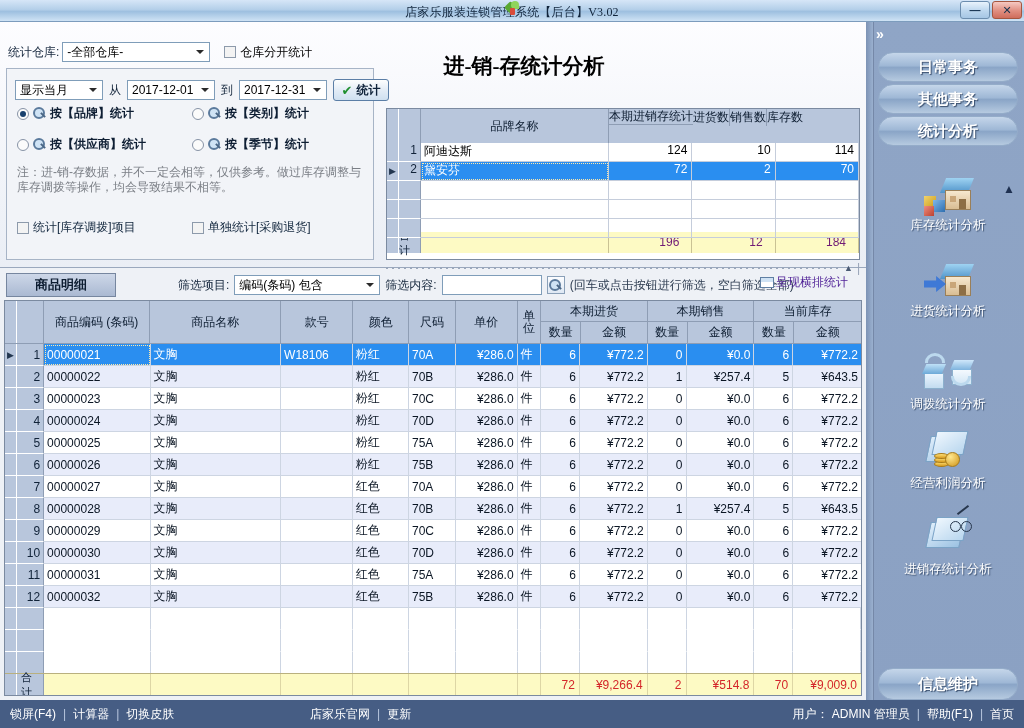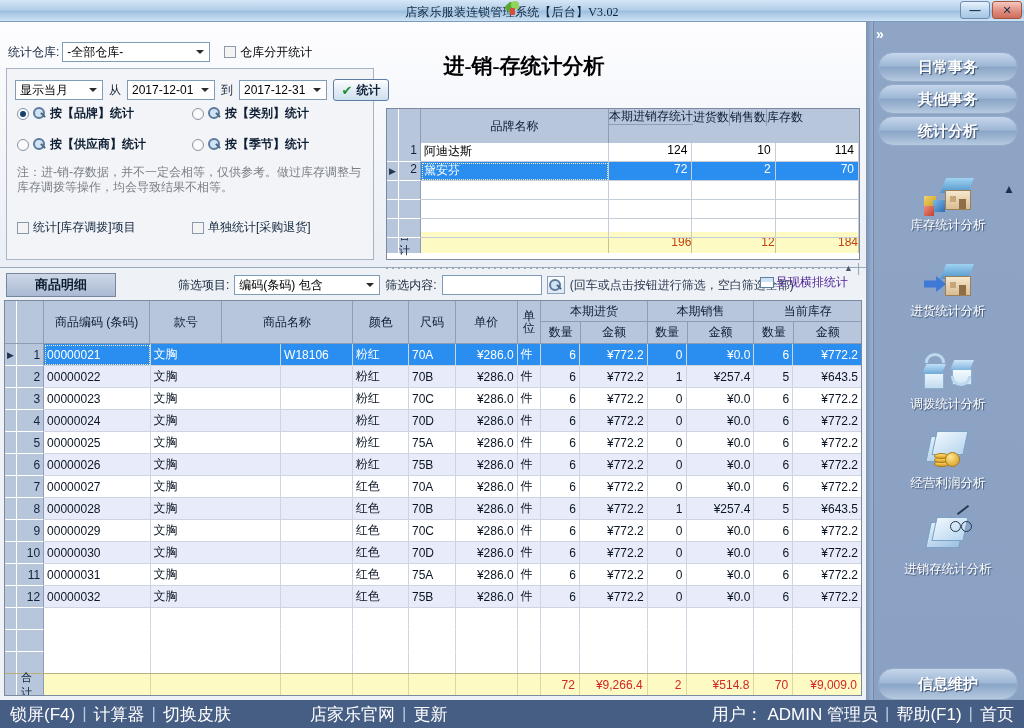--- a/index.html
+++ b/index.html
@@ -129,22 +129,22 @@
   .bg-empty { display:flex; height:19px; }
   .bg-empty .c-mark{width:12px;background:#b8c6dc;border-right:1px solid #fff;border-bottom:1px solid #fff;}
   .bg-empty .c-idx{width:22px;background:#b8c6dc;border-right:1px solid #8e9db4;border-bottom:1px solid #fff;}
   .bg-empty .c-name{flex:1;border-right:1px solid #c5cddb;border-bottom:1px solid #c5cddb;}
   .bg-empty .c-num{width:83.33px;border-right:1px solid #c5cddb;border-bottom:1px solid #c5cddb;}
   .bg-total { display:flex; height:21px; font-size:12px; background:#fdfac4; }
   .bg-total .c-mark{width:12px;background:#b8c6dc;border-right:1px solid #fff;}
   .bg-total .c-idx{width:22px;background:#b8c6dc;border-right:1px solid #8e9db4;
       display:flex;align-items:center;justify-content:center;color:#102238;font-size:11px;}
   .bg-total .c-name{flex:1;border-right:1px solid #c9c294;}
-  .bg-total .c-num{width:83.33px;border-right:1px solid #c9c294;text-align:right;padding-right:0;
-      color:#c2410c; line-height:21px;}
+  .bg-total .c-num{width:83.33px;border-right:1px solid #c9c294;text-align:right;padding-right:12px;
+      color:#701a75; line-height:21px;}
   .bg-scroll {
     position:absolute; left:386px; top:240px; width:474px; height:11px;
     display:flex; align-items:center;
   }
   .bg-scroll .dots { flex:1; height:6px;
      background-image: repeating-linear-gradient(to right,#9aa7bb 0 2px, transparent 2px 6px);
      background-position:0 2px; background-repeat:repeat-x; background-size: 6px 2px;}
 
   
   .detailbar { position:absolute; left:0; top:250px; width:866px; height:28px; }
@@ -251,21 +251,21 @@
   .glass-arm{position:absolute;right:4px;top:-3px;width:14px;height:2px;background:#27374d;transform:rotate(-38deg);}
   .cyc1{position:absolute;left:3px;top:6px;width:20px;height:18px;border:3px solid #bcd9ee;border-radius:50%;
      clip-path:polygon(0 0,100% 0,100% 55%,0 55%);}
   .cyc2{position:absolute;right:3px;bottom:7px;width:20px;height:18px;border:3px solid #bcd9ee;border-radius:50%;
      clip-path:polygon(0 45%,100% 45%,100% 100%,0 100%);}
 
   
   .statusbar {
     position:absolute; left:0; bottom:0; width:1024px; height:28px;
     background:#465d84; display:flex; align-items:center;
-    color:#fff; font-size:17px;
+    color:#fff; font-size:12px;
   }
   .sb-left { margin-left:10px; display:flex; align-items:center; gap:7px;}
   .sb-center { position:absolute; left:310px; display:flex; align-items:center; gap:7px;}
   .sb-right { position:absolute; right:10px; display:flex; align-items:center; gap:7px;}
   .sb-sep { color:#b7c6de; }
   .sb-link { color:#fff; }
 </style>
 </head>
 <body>
 
@@ -468,22 +468,22 @@
         <span class="hsum-ic"></span>
         <span class="hsum-tx">呈现横排统计</span>
       </div>
     </div>
 
     <div class="maingrid">
       <div class="mg-head">
         <div class="mh" style="width:12px;border-right:1px solid #fff;"></div>
         <div class="mh" style="width:28px;"></div>
         <div class="mh" style="width:110px;">商品编码 (条码)</div>
+        <div class="mh" style="width:135px;">商品名称</div>
         <div class="mh" style="width:74px;">款号</div>
-        <div class="mh" style="width:135px;">商品名称</div>
         <div class="mh" style="width:58px;">颜色</div>
         <div class="mh" style="width:48px;">尺码</div>
         <div class="mh" style="width:64px;">单价</div>
         <div class="mh" style="width:24px;line-height:12px;">单位</div>
         <div class="mh2" style="width:110px;">
           <div class="mh2-top">本期进货</div>
           <div class="mh2-bot">
             <div class="mh2-c" style="flex:0 0 40px">数量</div>
             <div class="mh2-c">金额</div>
           </div>

